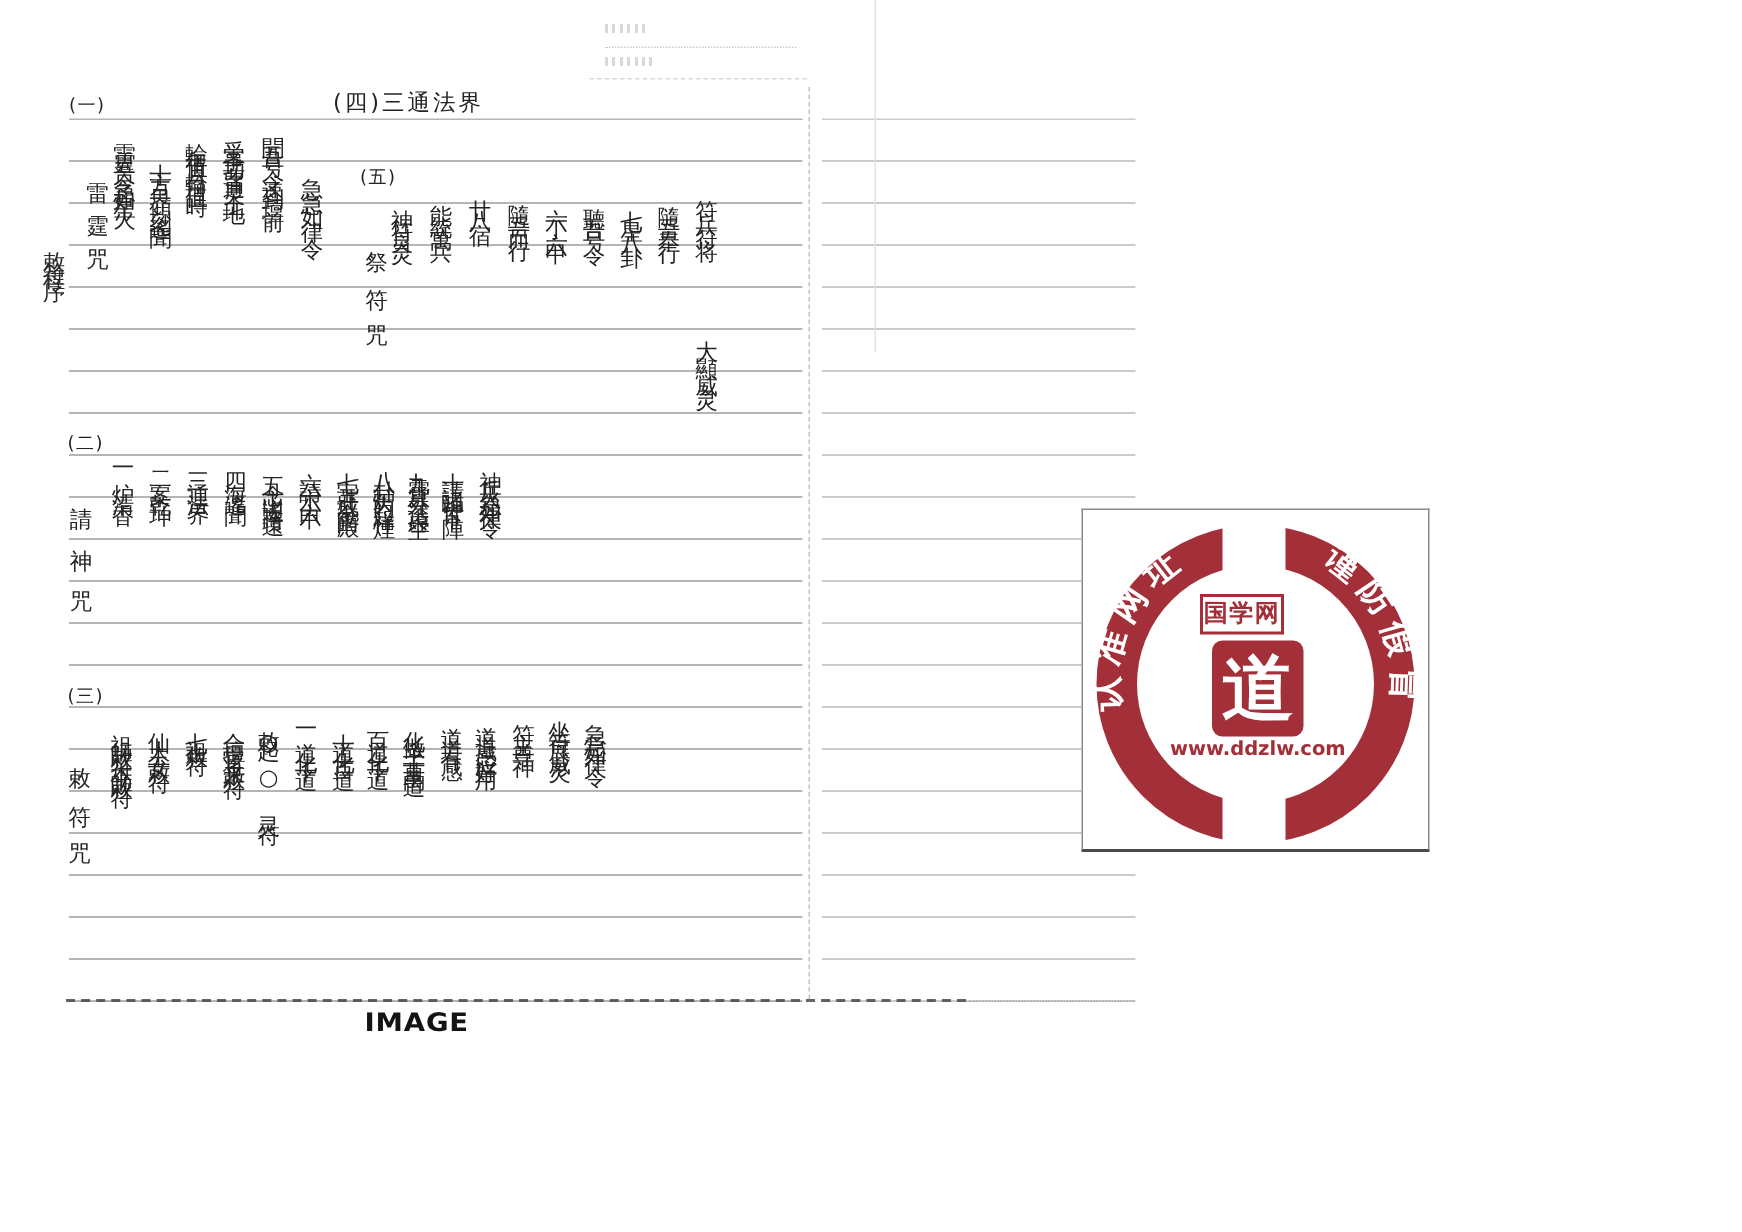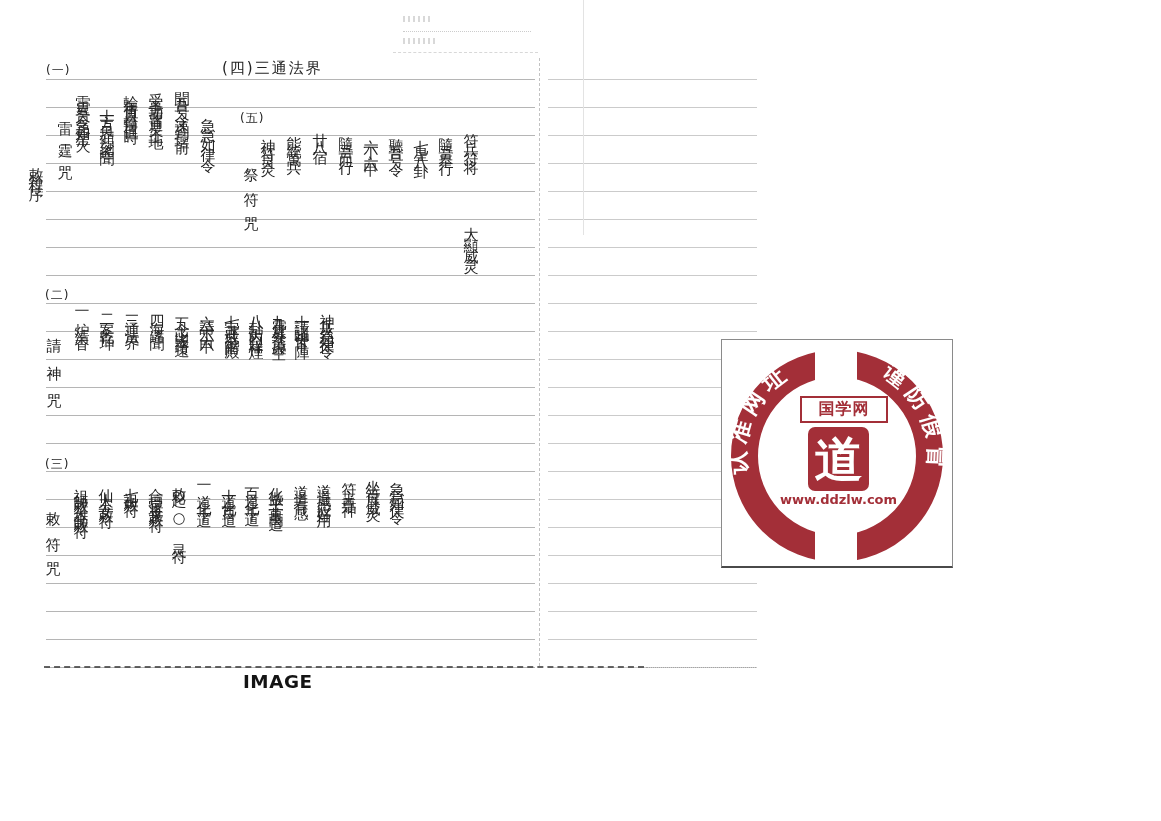--- a/index.html
+++ b/index.html
@@ -28,21 +28,21 @@
   .pline2{position:absolute;border-top:1px dashed #d8d8d8;}
   .scanner-logo{position:absolute;font-weight:800;font-size:17px;color:#141414;
          letter-spacing:.5px;transform:scaleX(1.08);transform-origin:left;}
   
   .wm-box{position:absolute;left:721px;top:339px;width:232px;height:229px;background:#fff;
           border:1px solid #8a8a8a;border-bottom:2px solid #4a4a4a;box-sizing:border-box;}
   .wm-box svg{position:absolute;left:0;top:0;}
   .wm-ring{fill:none;stroke:var(--wm-red);}
   .wm-arc{fill:#ffffff;font-weight:bold;font-size:23px;letter-spacing:6px;
           font-family:"DejaVu Sans",sans-serif;}
-  .gxw-box{position:absolute;left:78px;top:56px;width:88px;height:27px;background:#fff;
+  .gxw-box{position:absolute;left:78px;top:56px;width:56px;height:27px;background:#fff;
           border:2px solid var(--wm-red);box-sizing:border-box;display:flex;align-items:center;
           justify-content:center;color:var(--wm-red);font-size:16px;font-weight:bold;letter-spacing:1px;}
   .dao-tile{position:absolute;left:86px;top:87px;width:61px;height:64px;background:var(--wm-red);
           border-radius:7px;display:flex;align-items:center;justify-content:center;
           color:#ffffff;font-size:48px;font-weight:bold;line-height:1;}
   .wm-url{position:absolute;left:58px;top:152px;width:116px;text-align:center;
           color:var(--wm-red);font-size:13px;font-weight:bold;}
 </style>
 </head>
 <body>

